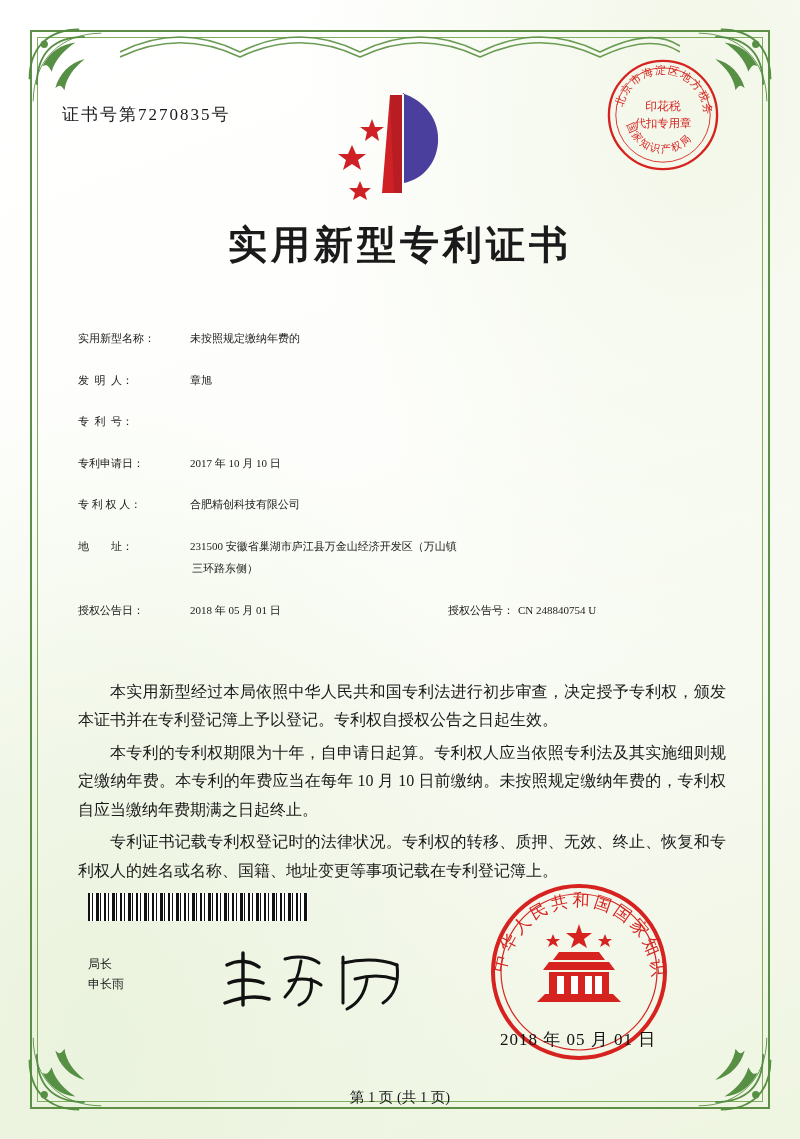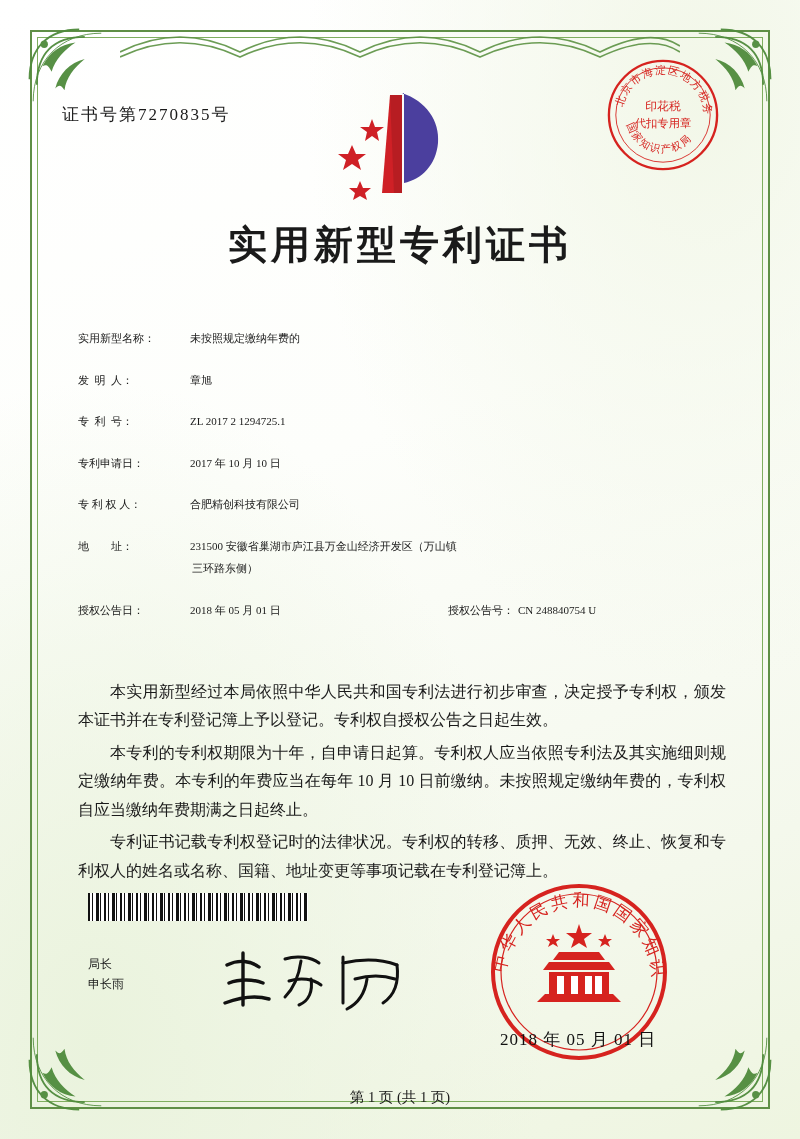--- a/index.html
+++ b/index.html
@@ -204,21 +204,20 @@
     <div class="row">
       <div class="lbl">实用新型名称：</div>
       <div class="val">未按照规定缴纳年费的</div>
     </div>
     <div class="row">
       <div class="lbl">发  明  人：</div>
       <div class="val">章旭</div>
     </div>
     <div class="row">
       <div class="lbl">专  利  号：</div>
-      <div class="val">ZL 2017 2 1294725.1</div>
     </div>
     <div class="row">
       <div class="lbl">专利申请日：</div>
       <div class="val">2017 年 10 月 10 日</div>
     </div>
     <div class="row">
       <div class="lbl">专 利 权 人：</div>
       <div class="val">合肥精创科技有限公司</div>
     </div>
     <div class="row addr">

